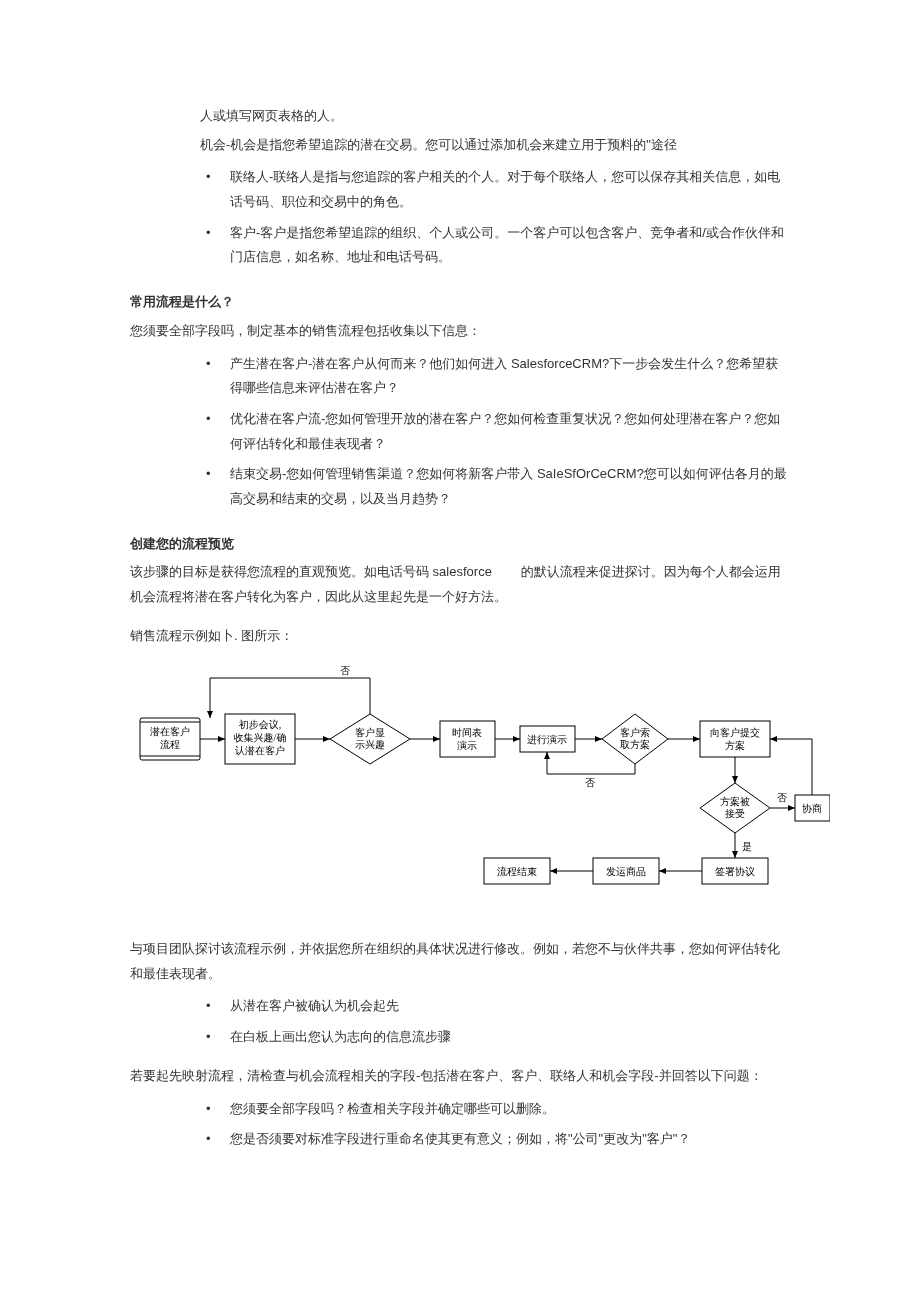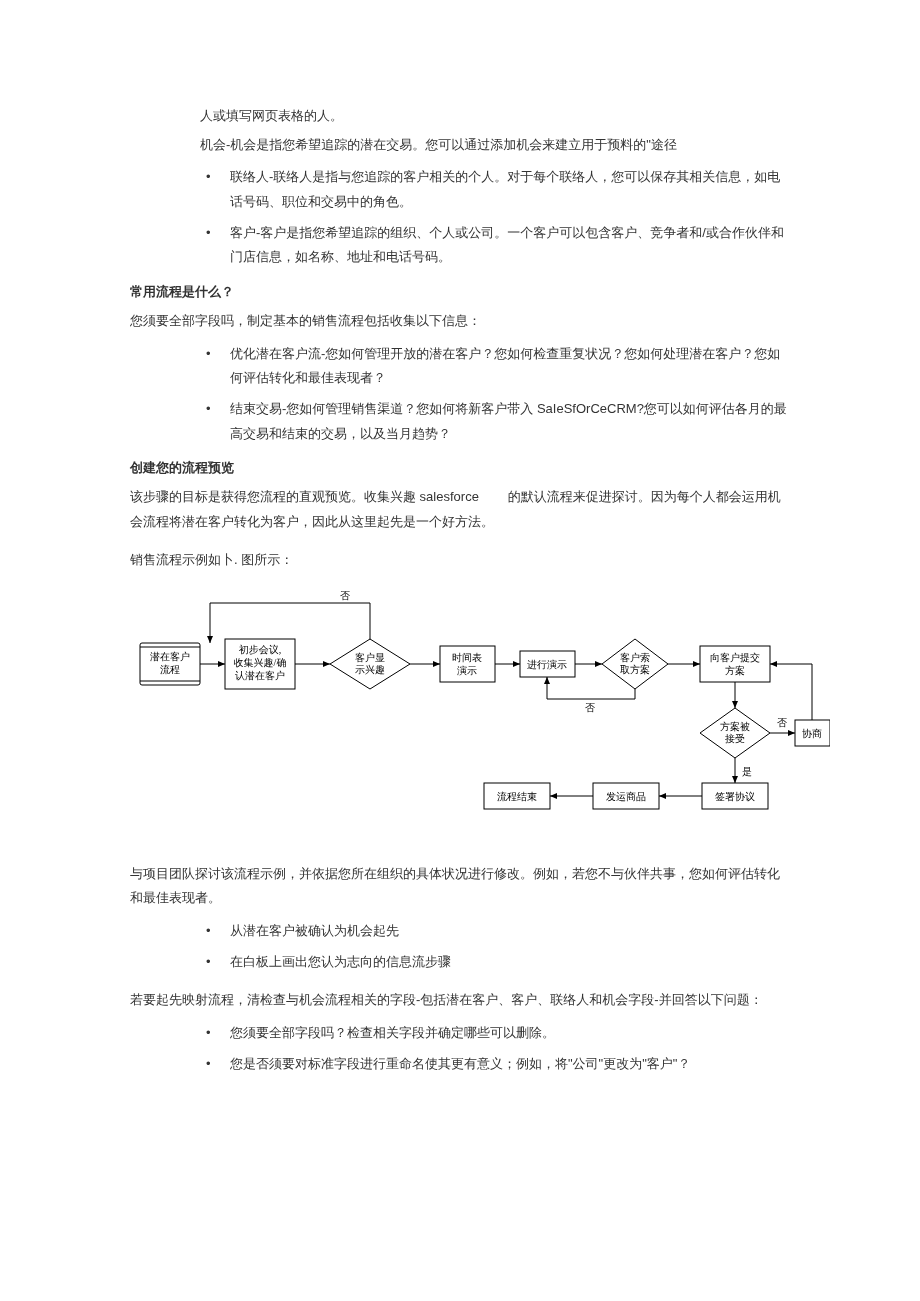--- a/index.html
+++ b/index.html
@@ -39,21 +39,21 @@
   }
   .para {
     margin: 4px 0 4px 0;
   }
   .para-in {
     margin: 4px 0 4px 0;
     padding-left: 0;
   }
   .h {
     font-weight: bold;
-    margin-top: 10px;
+    margin-top: 20px;
     margin-bottom: 4px;
   }
   .flowchart-wrap {
     width: 100%;
     margin: 10px 0;
   }
   .flowchart {
     font-size: 10px;
     font-family: "SimSun", serif;
   }
@@ -93,27 +93,28 @@
 
   <ul class="bullet">
     <li>联络人-联络人是指与您追踪的客户相关的个人。对于每个联络人，您可以保存其相关信息，如电话号码、职位和交易中的角色。</li>
     <li>客户-客户是指您希望追踪的组织、个人或公司。一个客户可以包含客户、竞争者和/或合作伙伴和门店信息，如名称、地址和电话号码。</li>
   </ul>
 
   <div class="h">常用流程是什么？</div>
   <div class="para-in">您须要全部字段吗，制定基本的销售流程包括收集以下信息：</div>
 
   <ul class="bullet">
+    <li>产生潜在客户-潜在客户从何而来？他们如何进入 SalesforceCRM?下一步会发生什么？您希望获得哪些信息来评估潜在客户？</li>
     <li>优化潜在客户流-您如何管理开放的潜在客户？您如何检查重复状况？您如何处理潜在客户？您如何评估转化和最佳表现者？</li>
     <li>结束交易-您如何管理销售渠道？您如何将新客户带入 SaIeSfOrCeCRM?您可以如何评估各月的最高交易和结束的交易，以及当月趋势？</li>
   </ul>
 
   <div class="h">创建您的流程预览</div>
   <div class="para-in">
-    <span>该步骤的目标是获得您流程的直观预览。收集兴趣 salesforce</span>&nbsp;&nbsp;&nbsp;&nbsp;&nbsp;&nbsp;&nbsp;&nbsp;<span>的默认流程来促进探讨。因为每个人都会运用机会流程将潜在客户转化为客户，因此从这里起先是一个好方法。</span>
+    <span>该步骤的目标是获得您流程的直观预览。如电话号码 salesforce</span>&nbsp;&nbsp;&nbsp;&nbsp;&nbsp;&nbsp;&nbsp;&nbsp;<span>的默认流程来促进探讨。因为每个人都会运用机会流程将潜在客户转化为客户，因此从这里起先是一个好方法。</span>
   </div>
   <div class="para-in" style="margin-top:14px;">销售流程示例如卜. 图所示：</div>
 
   <div class="flowchart-wrap">
     <svg class="flowchart" width="700" height="260" viewBox="0 0 700 260">
       <defs>
         <marker id="arrow" markerWidth="8" markerHeight="8" refX="7" refY="3" orient="auto">
           <path d="M0,0 L7,3 L0,6 Z" fill="#000"></path>
         </marker>
       </defs>

